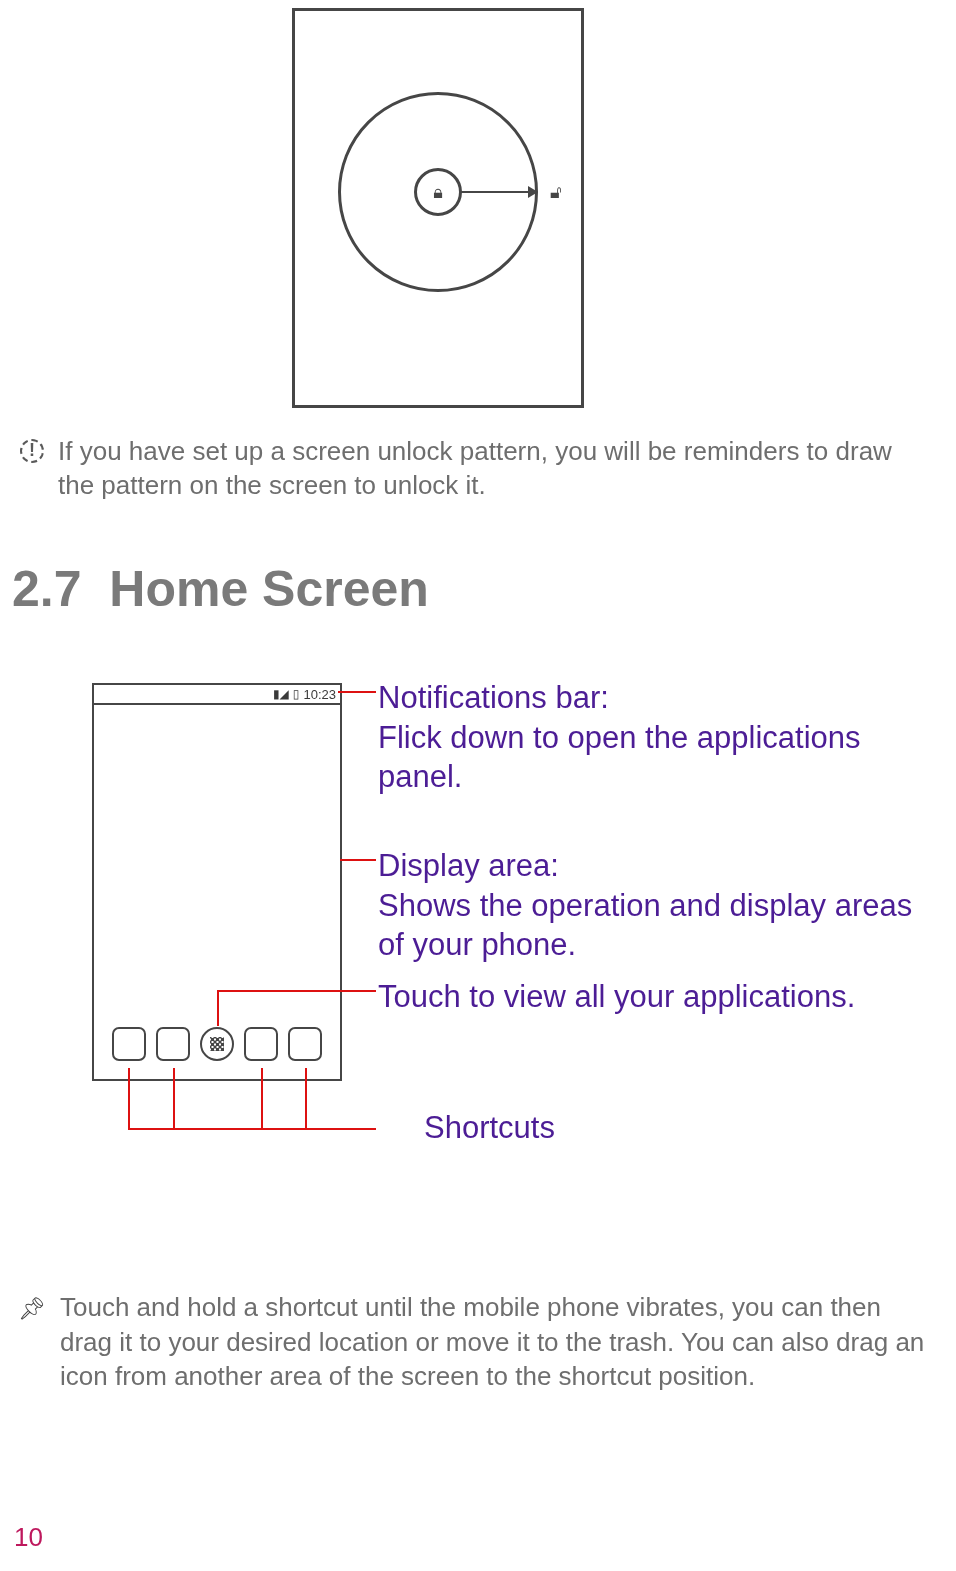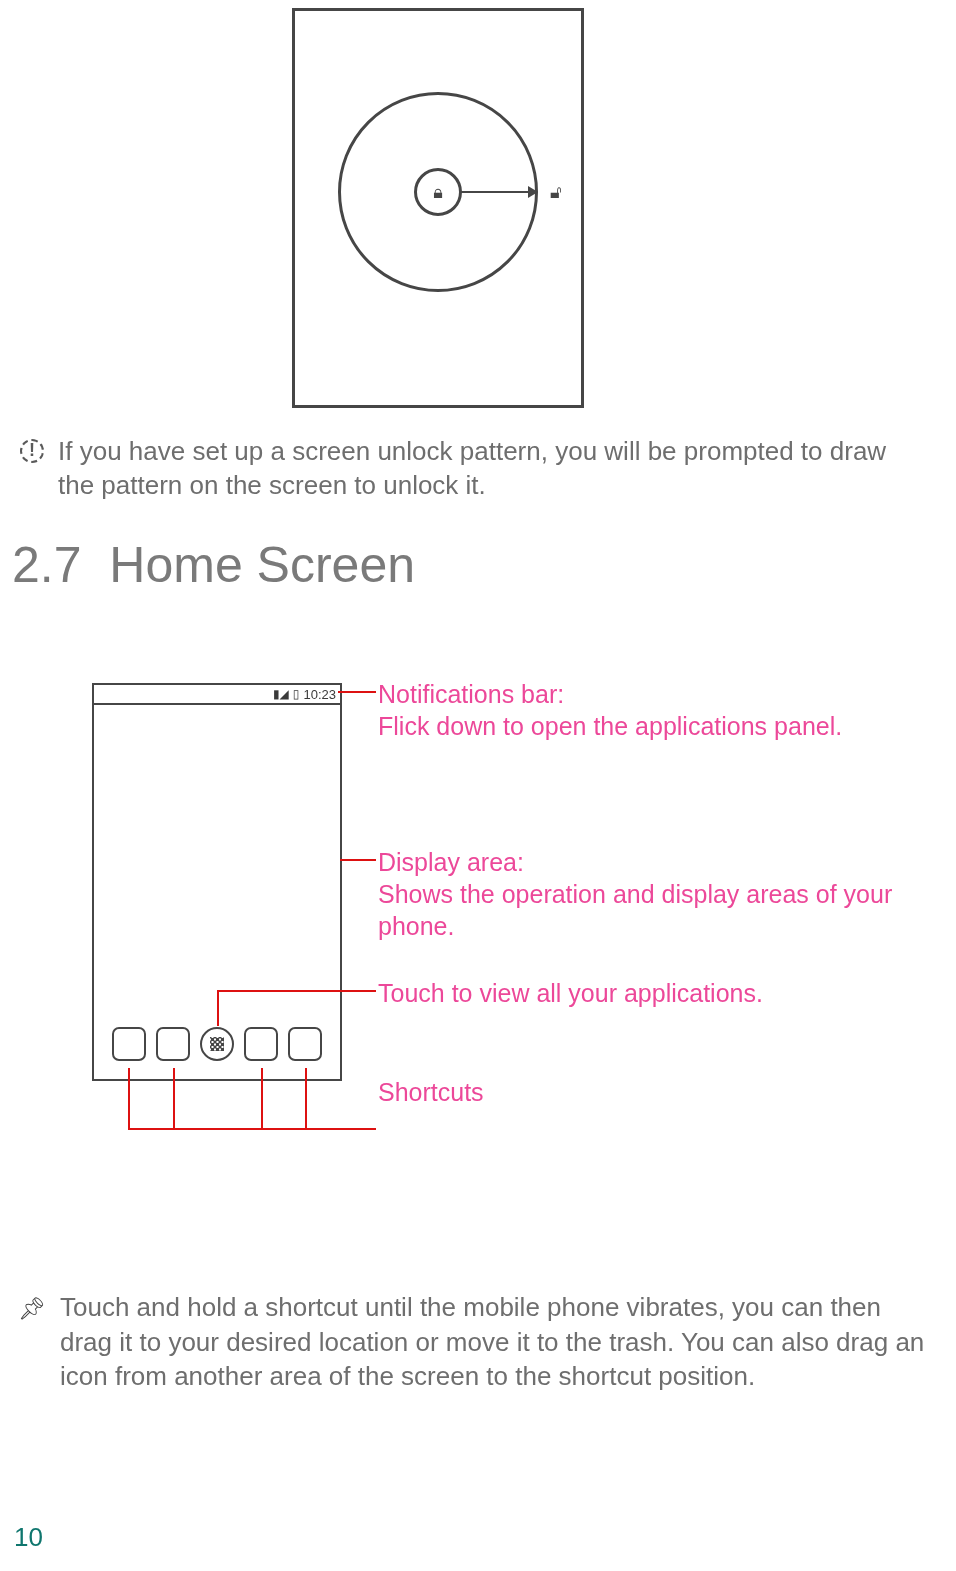--- a/index.html
+++ b/index.html
@@ -72,22 +72,22 @@
     border: 2px dashed #5a5a5a;
     border-radius: 50%;
     display: flex; align-items: center; justify-content: center;
     font-size: 18px; font-weight: bold; color: #5a5a5a;
     margin-top: 4px;
   }
 
   
   .heading {
     position: absolute;
-    top: 536px; left: 12px;
-    font-size: 50px; font-weight: 400;
+    top: 560px; left: 12px;
+    font-size: 50px; font-weight: 700;
     color: #7a7a7a;
   }
 
   
   .fig2 {
     position: absolute;
     top: 683px; left: 92px;
     width: 250px; height: 398px;
     border: 2px solid #464646;
     background: #fff;
@@ -127,57 +127,57 @@
     background-size: 5px 5px;
     background-position: 0 0, 2.5px 2.5px;
   }
 
   
   .lead { position: absolute; background: #d11; }
   .lead-h { height: 2px; }
   .lead-v { width: 2px; }
 
   
-  .callout { position: absolute; left: 378px; right: 32px; font-size: 25px; color: #ec4899; line-height: 1.28; }
+  .callout { position: absolute; left: 378px; right: 32px; font-size: 31px; color: #4c1d95; line-height: 1.28; }
   .callout .title { }
 
   
   .note2 {
     position: absolute;
     top: 1290px; left: 18px; right: 20px;
     display: flex; gap: 12px;
     font-size: 26px; line-height: 1.33;
     color: #6e6e6e;
   }
   .note2 .icon-col { flex: 0 0 30px; }
   .tip-icon { font-size: 22px; color: #3f3f3f; margin-top: 4px; display: inline-block; transform: rotate(0deg); }
 
   
-  .pgnum { position: absolute; bottom: 18px; left: 14px; font-size: 26px; color: #0f766e; }
+  .pgnum { position: absolute; bottom: 18px; left: 14px; font-size: 26px; color: #be185d; }
 </style>
 </head>
 <body>
 
 <div class="page">
 
   <div class="fig1">
     <div class="ring-outer"></div>
     <div class="ring-inner">
       <span class="lock-glyph">🔒︎</span>
     </div>
     <div class="arrow-line"></div>
     <div class="arrow-head"></div>
     <span class="unlock-glyph">🔓︎</span>
   </div>
 
   <div class="note1">
     <div class="icon-col">
       <span class="exclaim-icon">!</span>
     </div>
-    <div>If you have set up a screen unlock pattern, you will be prompted to draw the pattern on the screen to unlock it.</div>
+    <div>If you have set up a screen unlock pattern, you will be reminders to draw the pattern on the screen to unlock it.</div>
   </div>
 
   <h2 class="heading">
     <span>2.7</span>&nbsp;&nbsp;<span>Home Screen</span>
   </h2>
 
   <div class="fig2">
     <div class="statusbar">
       <span class="sig-icon">▮◢</span>
       <span class="batt-icon">▯</span>
@@ -209,21 +209,21 @@
     <div class="title">Notifications bar:</div>
     <div>Flick down to open the applications panel.</div>
   </div>
   <div class="callout" style="top:977px;">
     <div>Touch to view all your applications.</div>
   </div>
   <div class="callout" style="top:846px;">
     <div class="title">Display area:</div>
     <div>Shows the operation and display areas of your phone.</div>
   </div>
-  <div class="callout" style="top:1076px;">
+  <div class="callout" style="top:1108px;margin-left:46px;">
     <div>Shortcuts</div>
   </div>
 
   <div class="note2">
     <div class="icon-col">
       <span class="tip-icon">📌︎</span>
     </div>
     <div>Touch and hold a shortcut until the mobile phone vibrates, you can then drag it to your desired location or move it to the trash. You can also drag an icon from another area of the screen to the shortcut position.</div>
   </div>
 

